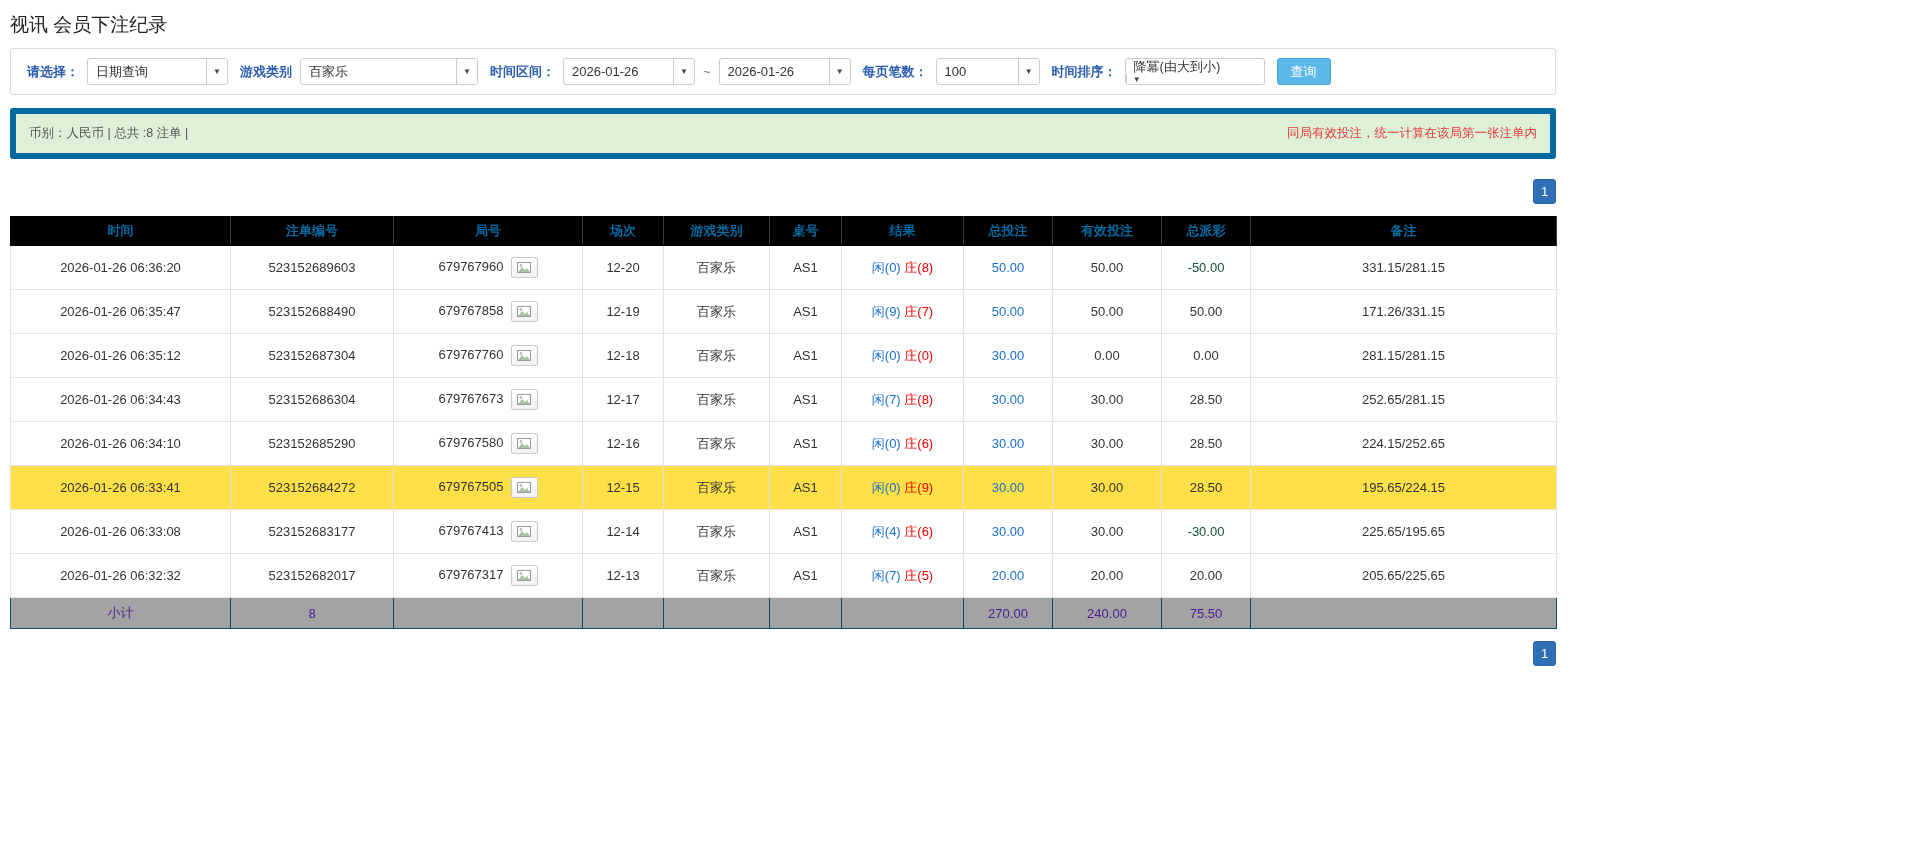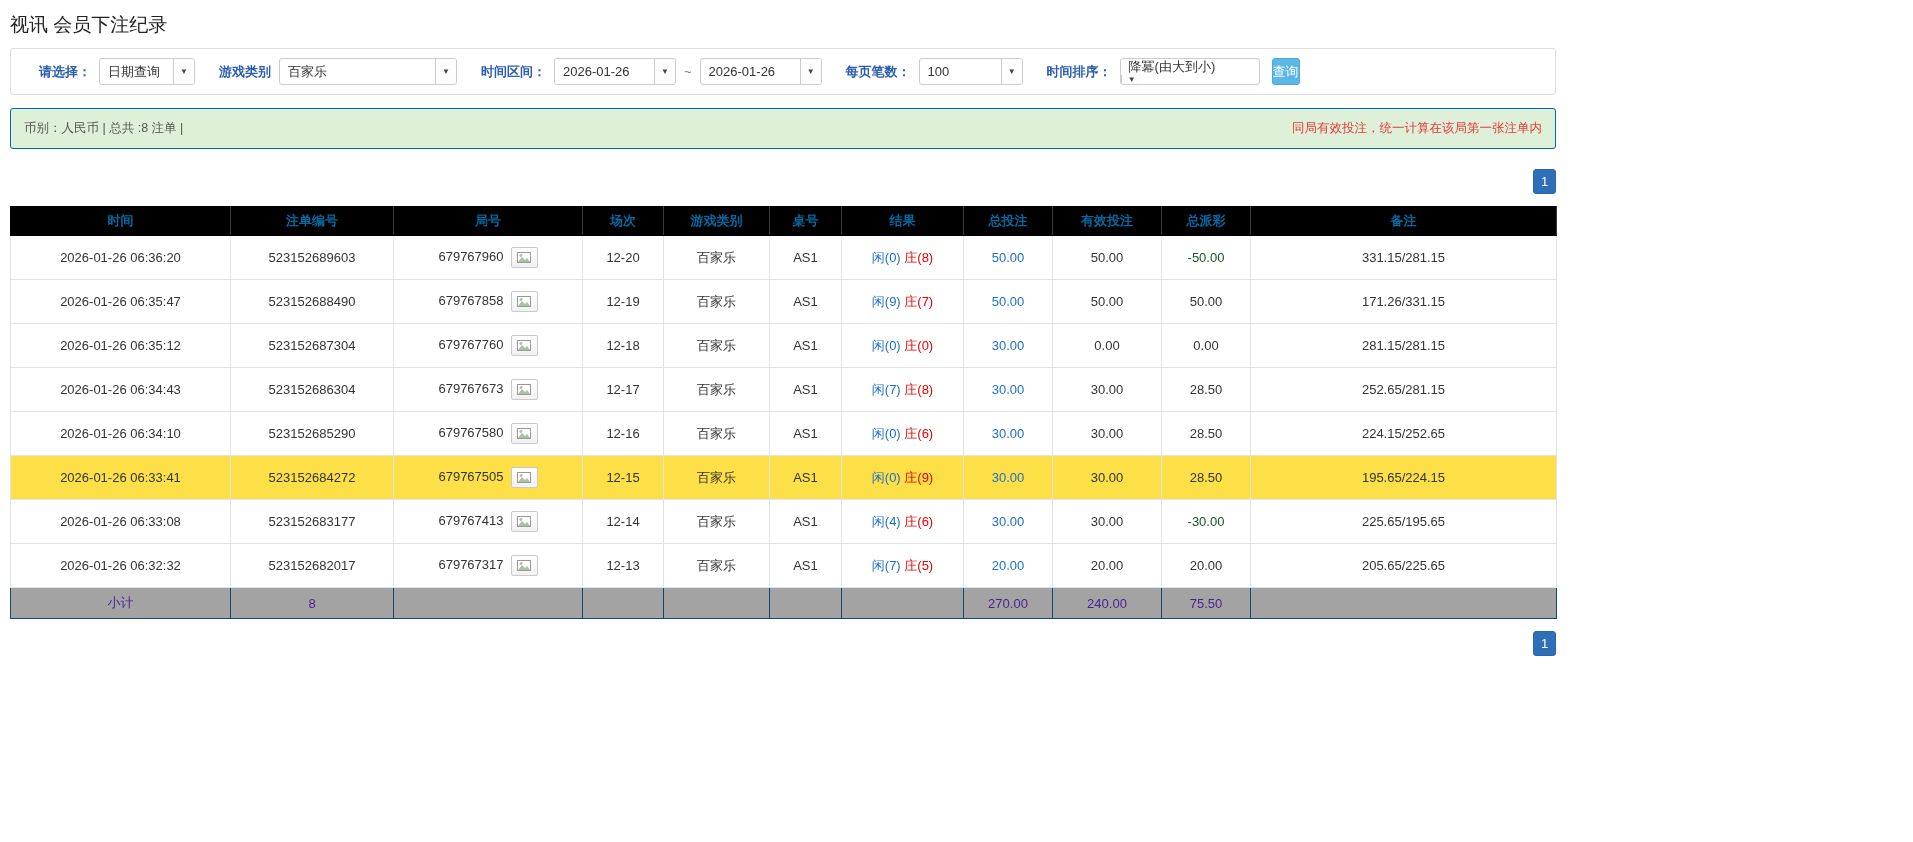--- a/index.html
+++ b/index.html
@@ -26,21 +26,21 @@
     border:1px solid #ddd;
     border-radius:3px;
     background:#fff;
     padding:9px 12px;
     white-space:nowrap;
   }
   .filter-label {
     color:#2a5db0;
     font-weight:bold;
     font-size:13px;
-    margin-left:16px;
+    margin-left:4px;
   }
   .combo {
     display:inline-flex;
     align-items:stretch;
     border:1px solid #ccc;
     border-radius:3px;
     height:27px;
     background:#fff;
     overflow:hidden;
     cursor:pointer;
@@ -57,45 +57,45 @@
   .combo-arrow {
     width:21px;
     border-left:1px solid #ccc;
     display:flex;
     align-items:center;
     justify-content:center;
     color:#444;
     font-size:8px;
     background:#fdfdfd;
   }
-  .w-select { width:96px; }
+  .w-select { width:141px; }
   .w-game   { width:178px; }
-  .w-date   { width:122px; }
+  .w-date   { width:132px; }
   .w-size   { width:104px; }
   .w-sort   { width:140px;flex-direction:column; }
   .tilde { color:#777; }
 
   .btn-search {
     background:#5bb7e8;
     border:1px solid #4aa8dc;
     color:#fff;
     font-size:13px;
     height:27px;
-    padding:0 0;
+    padding:0 13px;
     border-radius:3px;
     cursor:pointer;
     font-family:inherit;
     margin-left:4px;
   }
 
   
   .summary-bar {
     margin-top:13px;
     background:#dff0d8;
-    border:1px solid #0369a1;
+    border:6px solid #0369a1;
     border-radius:3px;
     padding:11px 13px;
     display:flex;
     justify-content:space-between;
     align-items:center;
     font-size:12.5px;
     color:#555;
   }
   .summary-right { color:#e4393c; }
 

